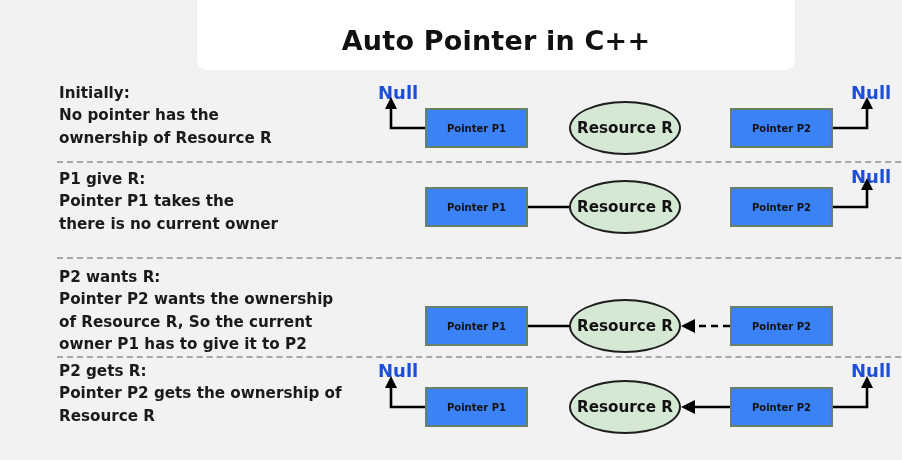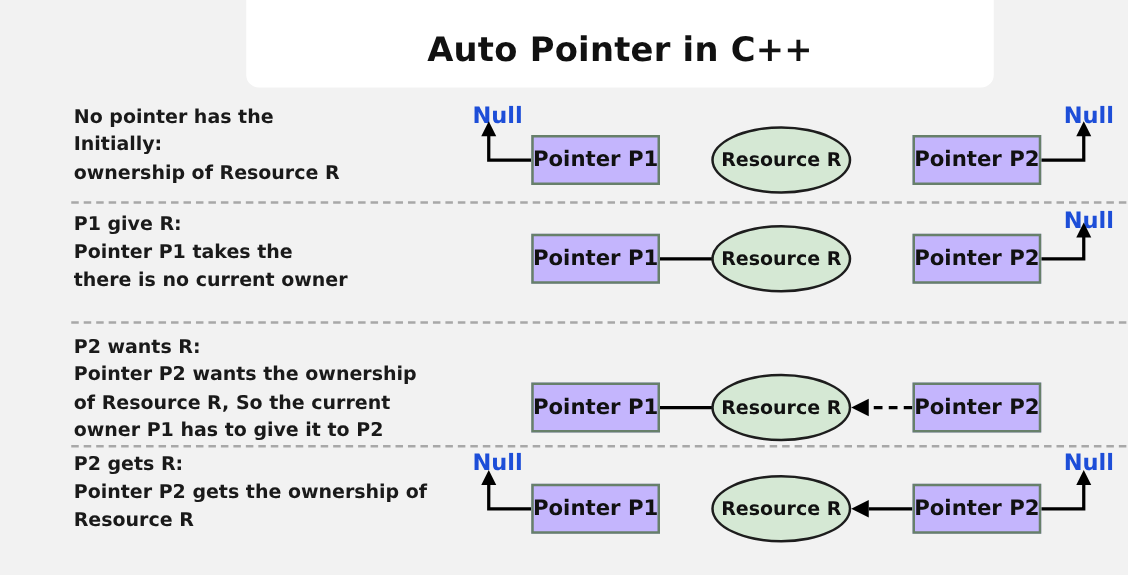--- a/index.html
+++ b/index.html
@@ -70,27 +70,27 @@
     width: 884px;
     height: 0;
     border-top: 2px dashed #a8a8a8;
   }
 
   
   .node-box {
     position: absolute;
     width: 103px;
     height: 40px;
-    background: #c4b5fd;
+    background: #3b82f6;
     border: 2px solid #67806a;
     box-sizing: border-box;
     display: flex;
     align-items: center;
     justify-content: center;
-    font-size: 17px;
+    font-size: 10px;
     font-weight: bold;
     color: #111111;
     white-space: nowrap;
   }
   .node-ellipse {
     position: absolute;
     width: 112px;
     height: 54px;
     background: #d5e8d4;
     border: 2px solid #1d1d1d;
@@ -121,22 +121,22 @@
 <body>
 
 <div id="canvas">
 
   <div class="title-panel">
     <div class="title-text">Auto Pointer in C++</div>
   </div>
 
   <div class="row" style="top:82px;height:75px;">
     <div class="row-desc">
+      <span class="dline">Initially:</span>
       <span class="dline">No pointer has the</span>
-      <span class="dline">Initially:</span>
       <span class="dline">ownership of Resource R</span>
     </div>
 
     <div class="null-label" style="left:333px;top:0px;">Null</div>
     <div class="null-label" style="left:806px;top:0px;">Null</div>
 
     <svg class="edge-svg" width="902" height="75" style="left:0;top:0;">
       <defs>
         <marker id="arrow-up-1" markerWidth="9" markerHeight="9" refX="4.5" refY="8" orient="auto-start-reverse">
           <path d="M0,9 L4.5,0 L9,9 z" fill="#000"></path>

